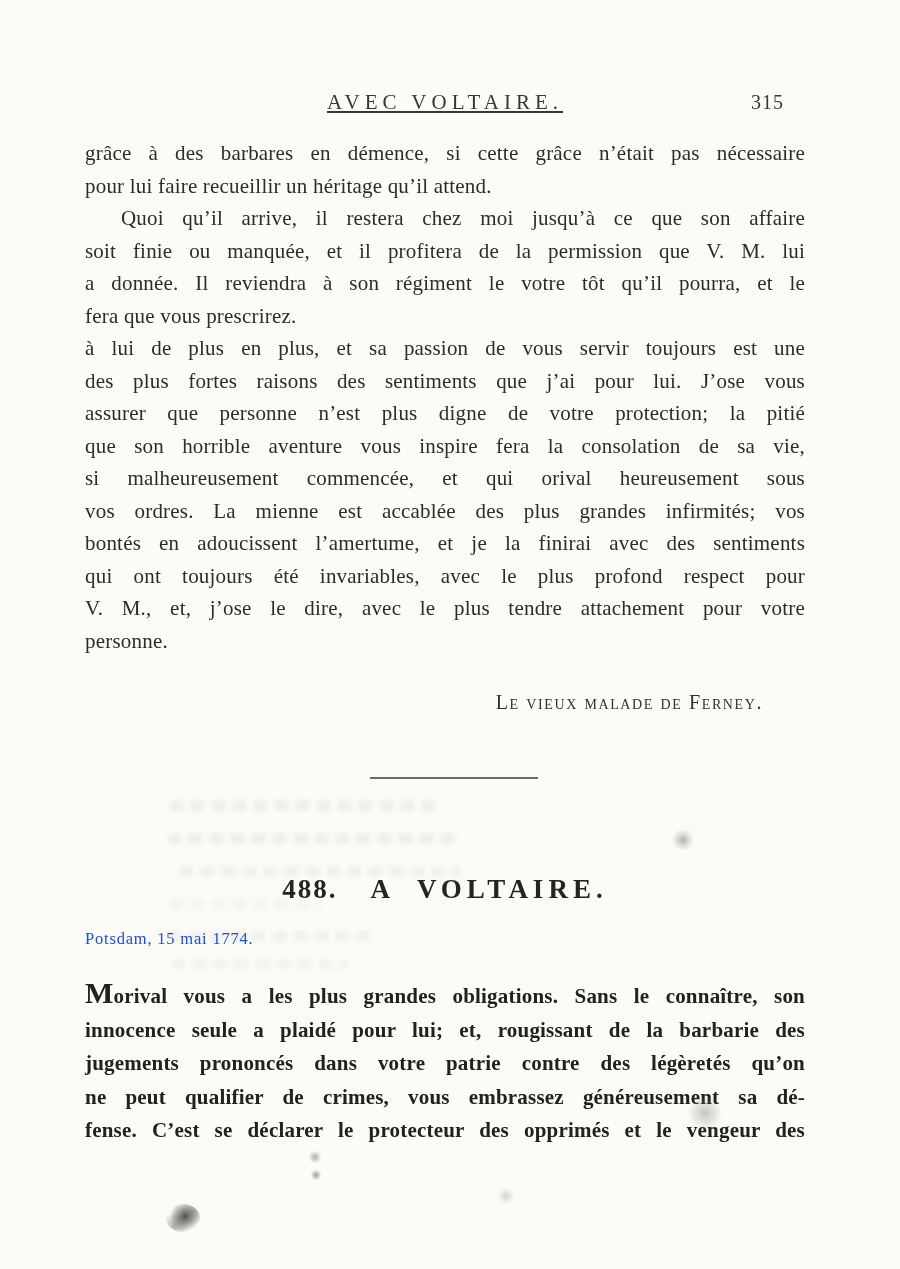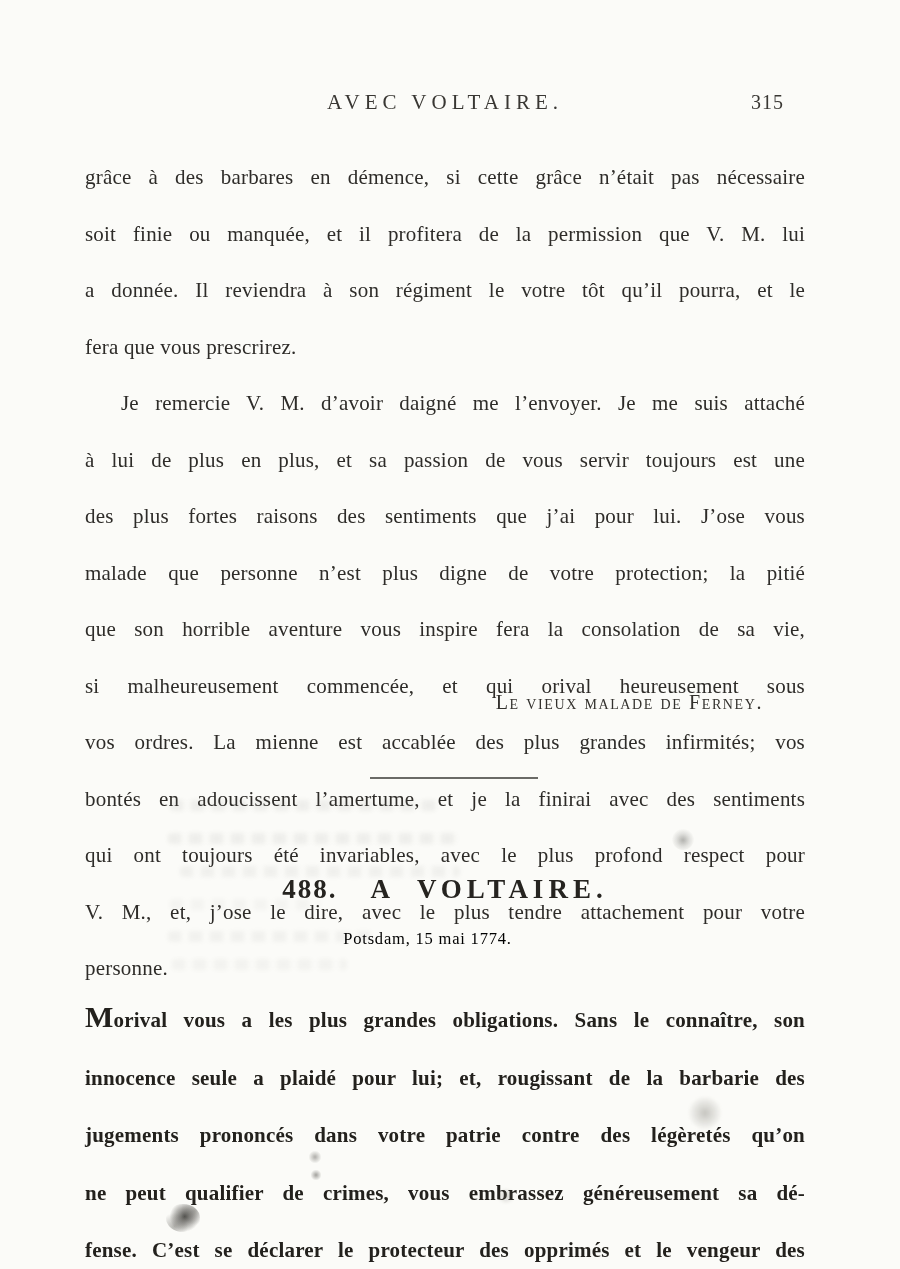--- a/index.html
+++ b/index.html
@@ -16,20 +16,21 @@
 
   
   .running-head {
     position: absolute;
     left: 85px; top: 90px;
     width: 720px;
     text-align: center;
     font-size: 21px;
     letter-spacing: 5px;
     color: #393733;
+    text-decoration: underline;
   }
   .page-number {
     position: absolute;
     top: 91px;
     right: 116px;
     font-size: 20px;
     letter-spacing: 1px;
     color: #393733;
   }
 
@@ -39,21 +40,20 @@
     left: 85px; top: 137px;
     width: 720px;
     font-size: 21px;
     line-height: 32.5px;
     letter-spacing: 0.2px;
   }
   .line {
     text-align: justify;
     text-align-last: justify;
     white-space: normal;
-    margin-top: 24px;
   }
   .line.indent { text-indent: 36px; }
   .line.last { text-align-last: left; }
 
   .signature {
     position: absolute;
     left: 98px; top: 691px;
     width: 720px;
     padding-right: 55px;
     box-sizing: border-box;
@@ -84,24 +84,24 @@
   }
   .letter2-heading .heading-number { letter-spacing: 2px; }
   .letter2-heading .heading-title { margin-left: 33px; letter-spacing: 5px; word-spacing: 12px; }
 
   .dateline {
     position: absolute;
     left: 85px; top: 929px;
     width: 720px;
     padding-right: 35px;
     box-sizing: border-box;
-    text-align: center;
+    text-align: left;
     font-size: 16.5px;
     letter-spacing: 0.8px;
-    color: #000000;
+    color: #1d4ed8;
   }
 
   .letter2 {
     position: absolute;
     left: 85px; top: 980px;
     width: 720px;
     font-size: 21px;
     line-height: 33.5px;
     letter-spacing: 0.2px;
     font-weight: bold;
@@ -171,27 +171,28 @@
 </head>
 <body>
 
 <div class="page">
 
   <div class="running-head">AVEC VOLTAIRE.</div>
   <div class="page-number">315</div>
 
   <div class="letter1">
       <div class="line">grâce à des barbares en démence, si cette grâce n’était pas nécessaire</div>
+      <div class="line last">pour lui faire recueillir un héritage qu’il attend.</div>
+      <div class="line indent">Quoi qu’il arrive, il restera chez moi jusqu’à ce que son affaire</div>
       <div class="line">soit finie ou manquée, et il profitera de la permission que V. M. lui</div>
       <div class="line">a donnée. Il reviendra à son régiment le votre tôt qu’il pourra, et le</div>
       <div class="line last">fera que vous prescrirez.</div>
-      <div class="line indent">Je remercie V. M. d’avoir daigné me l’envoyer. Je me suis attaché</div>
       <div class="line">à lui de plus en plus, et sa passion de vous servir toujours est une</div>
       <div class="line">des plus fortes raisons des sentiments que j’ai pour lui. J’ose vous</div>
-      <div class="line">malade que personne n’est plus digne de votre protection; la pitié</div>
+      <div class="line">assurer que personne n’est plus digne de votre protection; la pitié</div>
       <div class="line">que son horrible aventure vous inspire fera la consolation de sa vie,</div>
       <div class="line">si malheureusement commencée, et qui orival heureusement sous</div>
       <div class="line">vos ordres. La mienne est accablée des plus grandes infirmités; vos</div>
       <div class="line">bontés en adoucissent l’amertume, et je la finirai avec des sentiments</div>
       <div class="line">qui ont toujours été invariables, avec le plus profond respect pour</div>
       <div class="line">V. M., et, j’ose le dire, avec le plus tendre attachement pour votre</div>
       <div class="line last">personne.</div>
     </div>
 
   <div class="signature">Le vieux malade de Ferney.</div>

